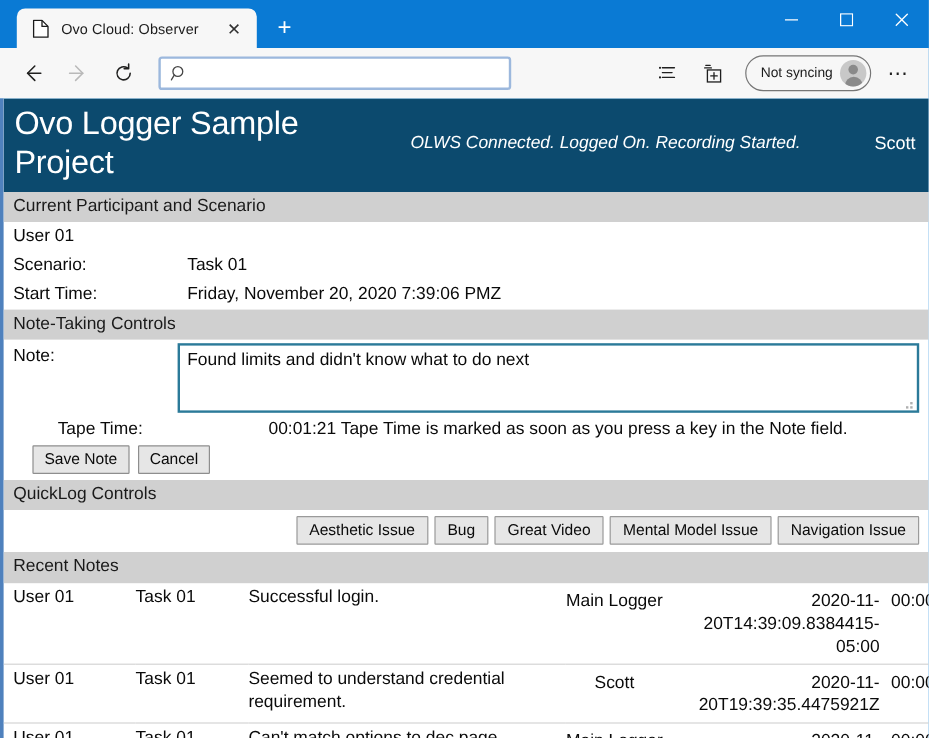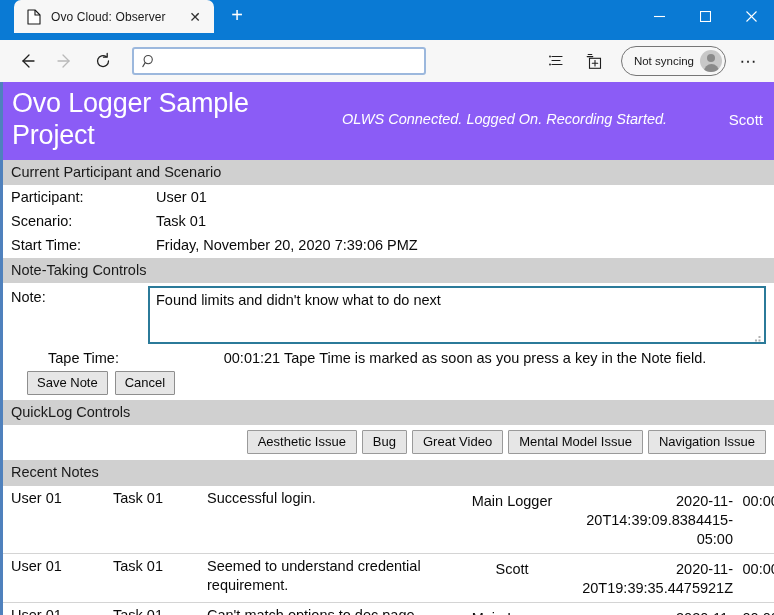--- a/index.html
+++ b/index.html
@@ -30,21 +30,21 @@
     height: 40px;
     background: #0a7ad4;
     display: flex;
     align-items: flex-end;
     position: relative;
     flex: 0 0 auto;
   }
 
   .tabstrip {
     display: flex;
-    align-items: flex-start;
+    align-items: flex-end;
     height: 40px;
     padding-left: 14px;
     flex: 1 1 auto;
     min-width: 0;
   }
 
   .tab {
     height: 33px;
     min-width: 200px;
     max-width: 236px;
@@ -232,21 +232,21 @@
   .viewport {
     flex: 1 1 auto;
     background: #ffffff;
     overflow: hidden;
     position: relative;
     border-left: 3px solid #4f81bd;
     box-sizing: border-box;
   }
 
   .app-header {
-    background: #8b5cf6;
+    background: #0c4a6e;
     color: #ffffff;
     display: flex;
     align-items: center;
     padding: 6px 10px 8px 9px;
     box-sizing: border-box;
     min-height: 76px;
   }
   .app-title {
     font-size: 27px;
     line-height: 1.18;
@@ -505,21 +505,20 @@
 
     <div class="app-header">
       <div class="app-title">Ovo Logger Sample Project</div>
       <div class="app-status">OLWS Connected. Logged On. Recording Started.</div>
       <div class="app-user">Scott</div>
     </div>
 
     <div class="section-header">Current Participant and Scenario</div>
 
     <div class="field-row">
-      <div class="field-label">Participant:</div>
       <div class="field-value">User 01</div>
     </div>
     <div class="field-row">
       <div class="field-label">Scenario:</div>
       <div class="field-value">Task 01</div>
     </div>
     <div class="field-row">
       <div class="field-label">Start Time:</div>
       <div class="field-value">Friday, November 20, 2020 7:39:06 PMZ</div>
     </div>

